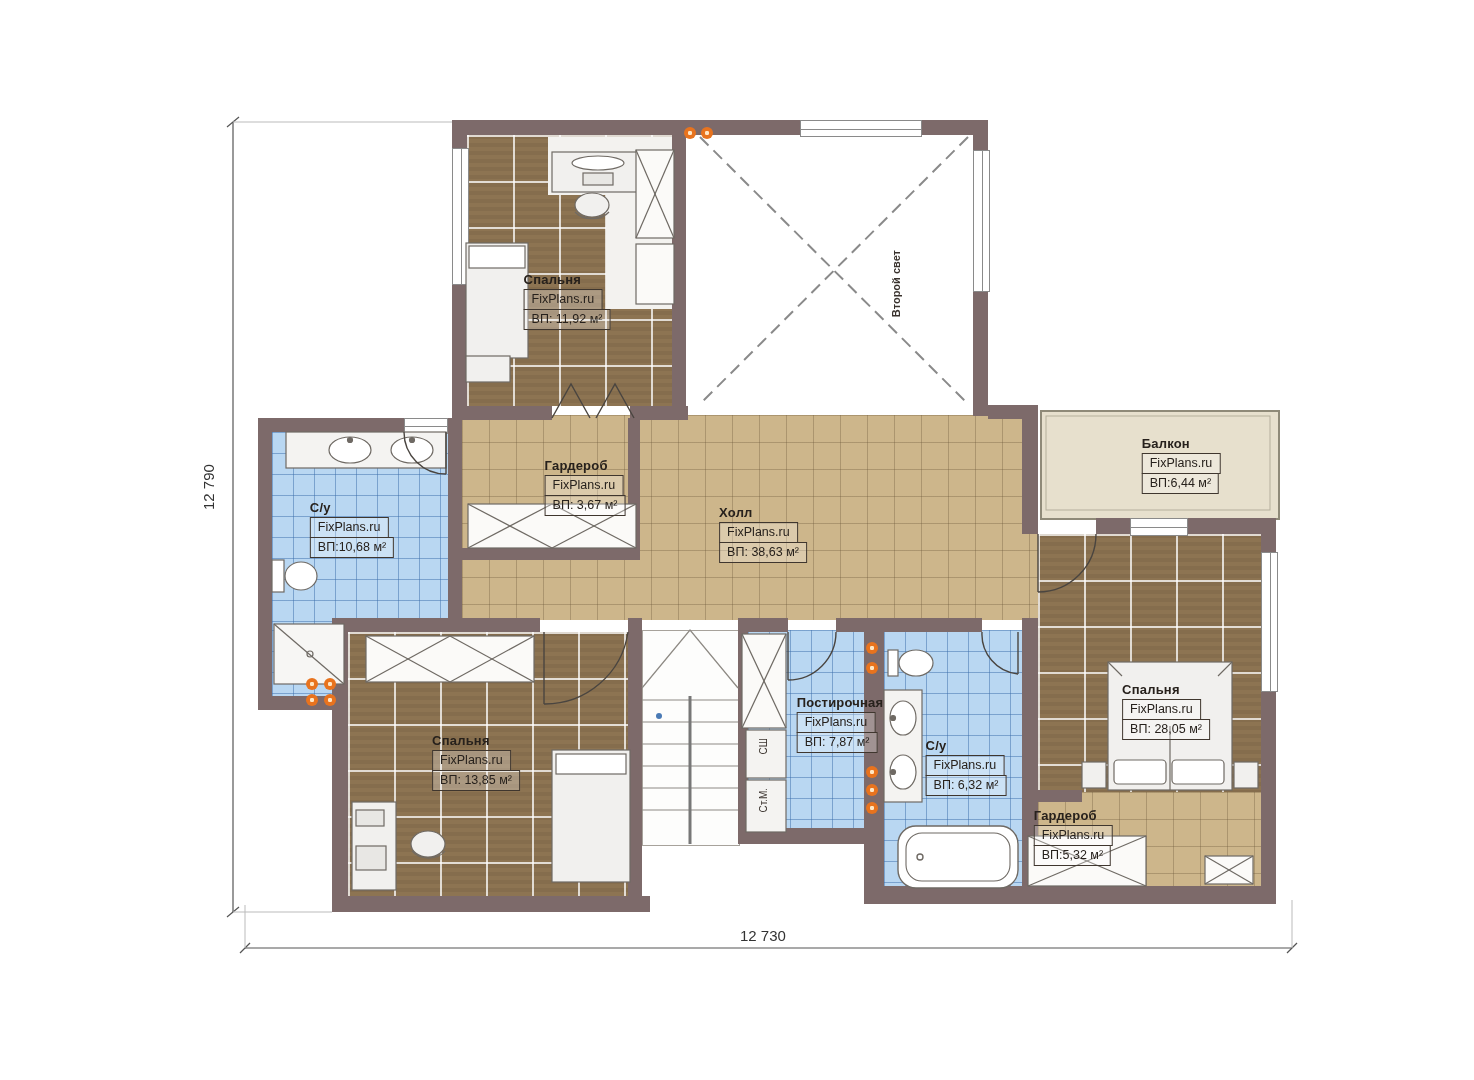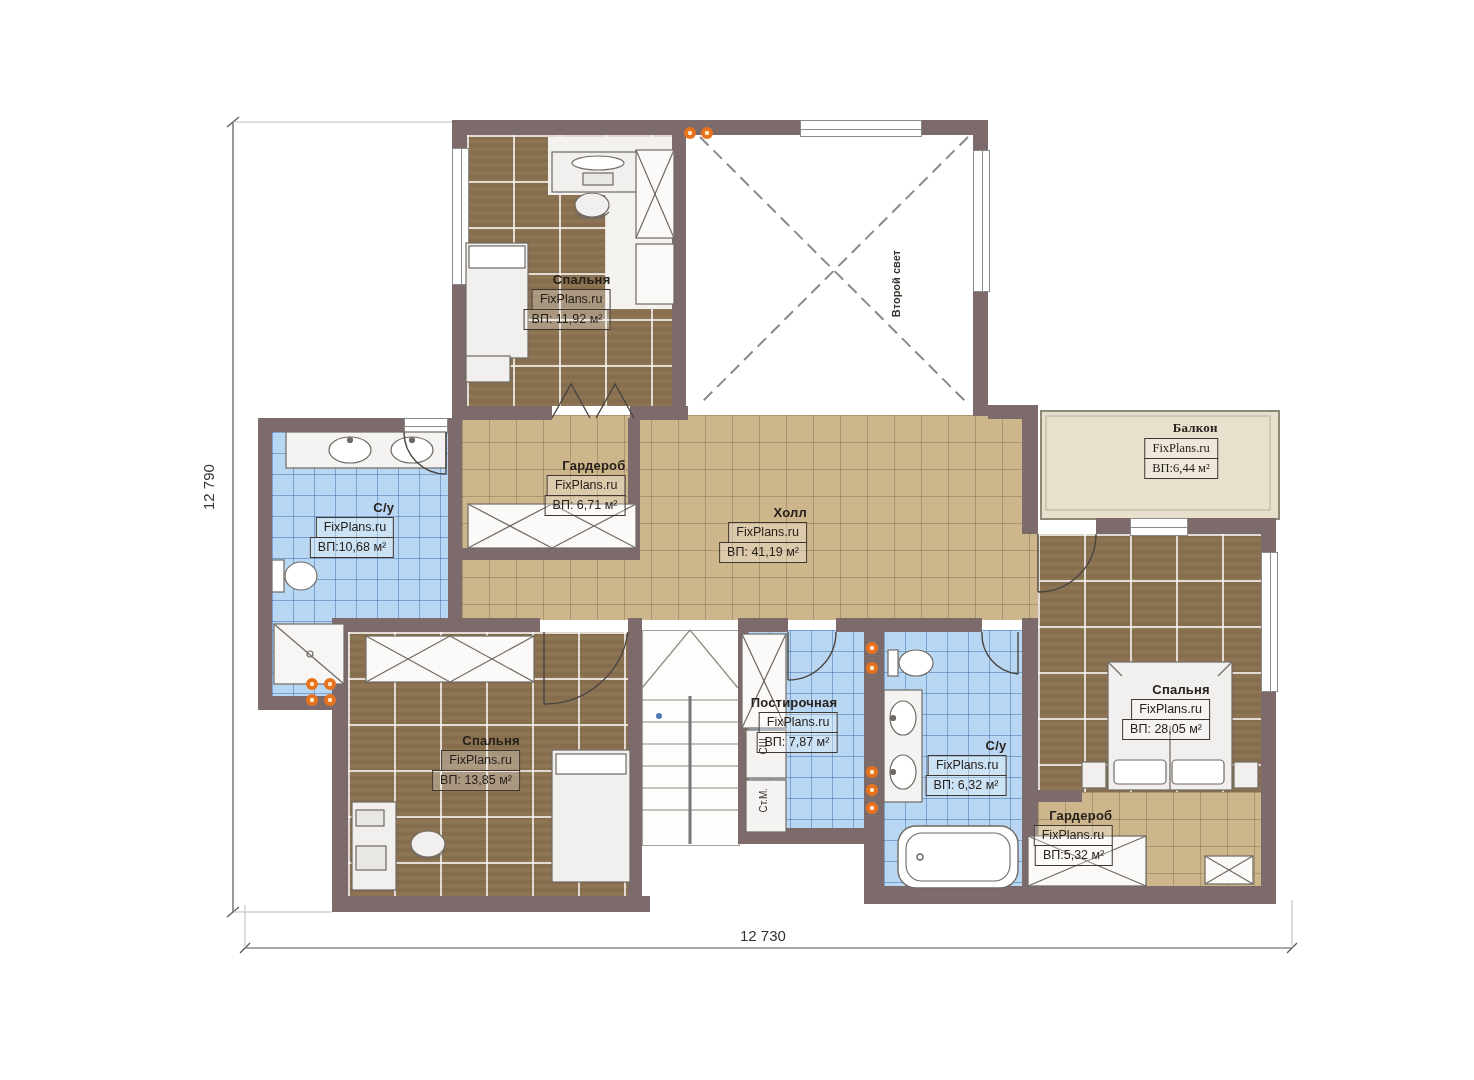--- a/index.html
+++ b/index.html
@@ -24,21 +24,21 @@
     background-size:21px 21px;}
   .floor-white{position:absolute;background:#fdfdfc;border:1px solid #a7a29b;}
   .floor-balcony{position:absolute;background:#e7e0cd;border:2px solid #8f8a78;}
   
   .win-v{position:absolute;background:#fff;border:1px solid #8a8a8a;}
   .win-v::after{content:"";position:absolute;left:50%;top:0;bottom:0;width:1px;background:#8a8a8a;}
   .win-h{position:absolute;background:#fff;border:1px solid #8a8a8a;}
   .win-h::after{content:"";position:absolute;top:50%;left:0;right:0;height:1px;background:#8a8a8a;}
   
   .room-label{position:absolute;transform:translateX(-50%);display:flex;flex-direction:column;
-    align-items:flex-end;z-index:30;white-space:nowrap;}
+    align-items:flex-start;z-index:30;white-space:nowrap;}
   .rl-name{font-size:13px;font-weight:bold;margin-bottom:2px;letter-spacing:.2px;}
   .rl-brand,.rl-area{font-size:12.5px;border:1px solid #3f362e;padding:1px 7px;
     background:rgba(255,255,255,.28);line-height:1.35;}
   .rl-area{margin-top:-1px;}
   .vtext{position:absolute;writing-mode:vertical-rl;transform:rotate(180deg);
     z-index:30;white-space:nowrap;}
   .dot{position:absolute;width:12px;height:12px;border-radius:50%;z-index:35;
     background:radial-gradient(circle,#ffe6c4 0 22%,#e8731e 30% 78%,#b44d12 100%);}
   .dim{position:absolute;font-size:15px;color:#333;z-index:30;white-space:nowrap;}
   svg.overlay{position:absolute;left:0;top:0;z-index:25;pointer-events:none;}
@@ -295,48 +295,48 @@
 
   <div class="room-label" style="left:567px;top:272px;">
     <div class="rl-name">Спальня</div>
     <div class="rl-brand">FixPlans.ru</div>
     <div class="rl-area">ВП: 11,92 м²</div>
   </div>
 
   <div class="room-label" style="left:585px;top:458px;">
     <div class="rl-name">Гардероб</div>
     <div class="rl-brand">FixPlans.ru</div>
-    <div class="rl-area">ВП: 6,71 м²</div>
+    <div class="rl-area">ВП: 3,67 м²</div>
   </div>
 
   <div class="room-label" style="left:763px;top:505px;">
     <div class="rl-name">Холл</div>
     <div class="rl-brand">FixPlans.ru</div>
-    <div class="rl-area">ВП: 41,19 м²</div>
+    <div class="rl-area">ВП: 38,63 м²</div>
   </div>
 
   <div class="room-label" style="left:352px;top:500px;">
     <div class="rl-name">С/у</div>
     <div class="rl-brand">FixPlans.ru</div>
     <div class="rl-area">ВП:10,68 м²</div>
   </div>
 
-  <div class="room-label" style="left:1181px;top:420px;font-family:Liberation Serif, serif;">
+  <div class="room-label" style="left:1181px;top:436px;">
     <div class="rl-name">Балкон</div>
     <div class="rl-brand">FixPlans.ru</div>
     <div class="rl-area">ВП:6,44 м²</div>
   </div>
 
   <div class="room-label" style="left:476px;top:733px;">
     <div class="rl-name">Спальня</div>
     <div class="rl-brand">FixPlans.ru</div>
     <div class="rl-area">ВП: 13,85 м²</div>
   </div>
 
-  <div class="room-label" style="left:794px;top:695px;">
+  <div class="room-label" style="left:840px;top:695px;">
     <div class="rl-name">Постирочная</div>
     <div class="rl-brand">FixPlans.ru</div>
     <div class="rl-area">ВП: 7,87 м²</div>
   </div>
 
   <div class="room-label" style="left:966px;top:738px;">
     <div class="rl-name">С/у</div>
     <div class="rl-brand">FixPlans.ru</div>
     <div class="rl-area">ВП: 6,32 м²</div>
   </div>

